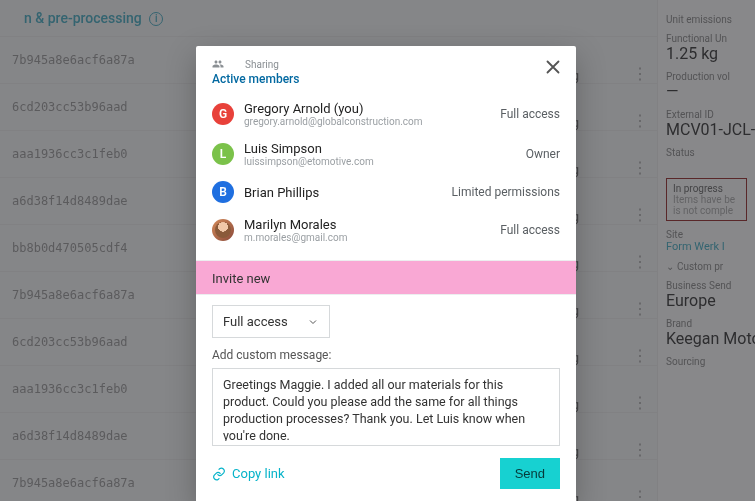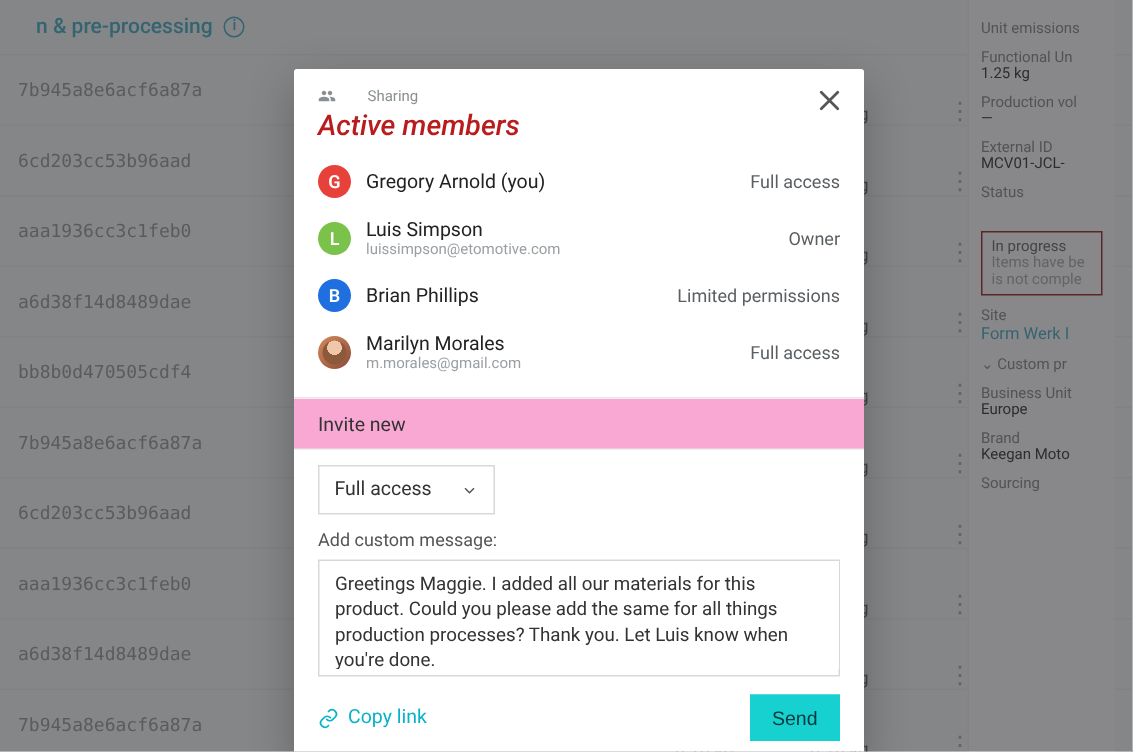--- a/index.html
+++ b/index.html
@@ -14,38 +14,38 @@
   .bg .row { display:flex; align-items:flex-end; font-size:12px; color:#666; border-top:1px solid #eee;}
   .bg .row .hash { width:320px; padding:16px 12px; color:#9a9a9a; font-family:monospace; font-size:12px; overflow:hidden;}
   .bg .row .sup { width:130px; font-size:10px; color:#999; }
   .bg .row .amt { width:90px; }
   .bg .row .amtlbl { font-size:9px;color:#aaa;}
   .bg .row .amtval { font-size:12px;}
   .bg .row .emi { width:90px; }
   .bg .row .emilbl { font-size:9px;color:#aaa;}
   .bg .row .emival { font-size:12px;}
   .bg .row .menu { width:20px; color:#aaa; font-size:16px; text-align:center;}
-  .bg-right { position:absolute; top:0; right:12px; bottom:0; width:98px; background:#fdfdfd; border-left:1px solid #eee; padding:6px 8px; font-size:11px; color:#555; overflow:hidden; white-space:nowrap;}
+  .bg-right { position:absolute; top:0; right:0; bottom:0; width:98px; background:#fdfdfd; border-left:1px solid #eee; padding:6px 8px; font-size:11px; color:#555; overflow:hidden; white-space:nowrap;}
   .bg-right .label { font-size:10px; color:#888; margin-top:8px;}
   .bg-right .big { font-size:16px; font-weight:600; color:#333; }
-  .bg-right .val { font-size:10px; color:#333;}
+  .bg-right .val { font-size:16px; color:#333;}
   .bg-right .statusbox { border:1px solid #b91c1c; padding:4px 6px; margin-top:20px; font-size:10px; color:#666;}
   .bg-right .link { color:#1fb6d6;}
   .bg-right .chev { font-size:10px; color:#888;}
 
   .overlay { position:absolute; inset:0; background:rgba(40,40,44,0.55); }
 
   
   .modal { position:absolute; left:196px; top:46px; width:380px; background:#fff; border-radius:2px; box-shadow:0 10px 30px rgba(0,0,0,0.25); display:flex; flex-direction:column; }
   .modal .header { padding:12px 16px 4px 16px; }
   .modal .eyebrow { font-size:10px; color:#8a8f93; display:flex; align-items:center; gap:21px;}
   .modal .eyebrow svg { width:12px; height:12px; fill:#8a8f93;}
   .modal .close { position:absolute; top:10px; right:12px; width:22px; height:22px; cursor:pointer; color:#555;}
   .modal .close svg { width:22px; height:22px; }
-  .modal h2 { font-size:19px; font-weight:500; color:#b91c1c; margin-top:2px;font-style:italic;}
+  .modal h2 { font-size:12px; font-weight:500; color:#0369a1; margin-top:2px;}
   .members { padding:4px 16px 10px 16px; }
   .member { display:flex; align-items:center; padding:7px 0; }
   .avatar { width:22px; height:22px; border-radius:50%; color:#fff; font-size:12px; font-weight:600; display:flex; align-items:center; justify-content:center; margin-right:10px; flex:none;}
   .avatar.img { background:linear-gradient(135deg,#d48a5a,#8a4a3a); position:relative; overflow:hidden;}
   .avatar.img::after{content:"";position:absolute;inset:3px;border-radius:50%;background:radial-gradient(circle at 50% 30%,#f0c7a8 35%,#8a5a3a 36%);}
   .member .names { flex:1; min-width:0;}
   .member .name { font-size:13px; color:#222;}
   .member .email { font-size:10px; color:#9a9f a3; color:#9a9fa3;}
   .member .role { font-size:12px; color:#5a5f63; white-space:nowrap; margin-left:8px;}
   .section-label { font-size:13px; color:#333; padding:10px 16px 8px 16px; background:#f9a8d4; border-top:1px solid #eceeef; border-bottom:1px solid #eceeef;}
@@ -214,21 +214,21 @@
     <div class="val">MCV01-JCL-</div>
     <div class="label">Status</div>
     <div class="statusbox">
       <div>In progress</div>
       <div style="color:#aaa">Items have be</div>
       <div style="color:#aaa">is not comple</div>
     </div>
     <div class="label">Site</div>
     <div class="link">Form Werk I</div>
     <div class="label"><span class="chev">⌄</span> <span>Custom pr</span></div>
-    <div class="label">Business Unit</div>
+    <div class="label">Business Send</div>
     <div class="val">Europe</div>
     <div class="label">Brand</div>
     <div class="val">Keegan Moto</div>
     <div class="label">Sourcing</div>
   </div>
 </div>
 
 <div class="overlay"></div>
 
 <div class="modal">
@@ -245,20 +245,21 @@
           <path d="M18 6 6 18M6 6l12 12" stroke="#555" stroke-width="2" fill="none" stroke-linecap="round"></path>
         </svg>
     </div>
   </div>
 
   <div class="members" id="members-list">
       <div class="member">
         <div class="avatar" style="background: rgb(232, 65, 58);">G</div>
         <div class="names">
           <div class="name">Gregory Arnold (you)</div>
+          <div class="email">gregory.arnold@globalconstruction.com</div>
         </div>
         <div class="role">Full access</div>
       </div>
       <div class="member">
         <div class="avatar" style="background: rgb(123, 194, 74);">L</div>
         <div class="names">
           <div class="name">Luis Simpson</div>
           <div class="email">luissimpson@etomotive.com</div>
         </div>
         <div class="role">Owner</div>

